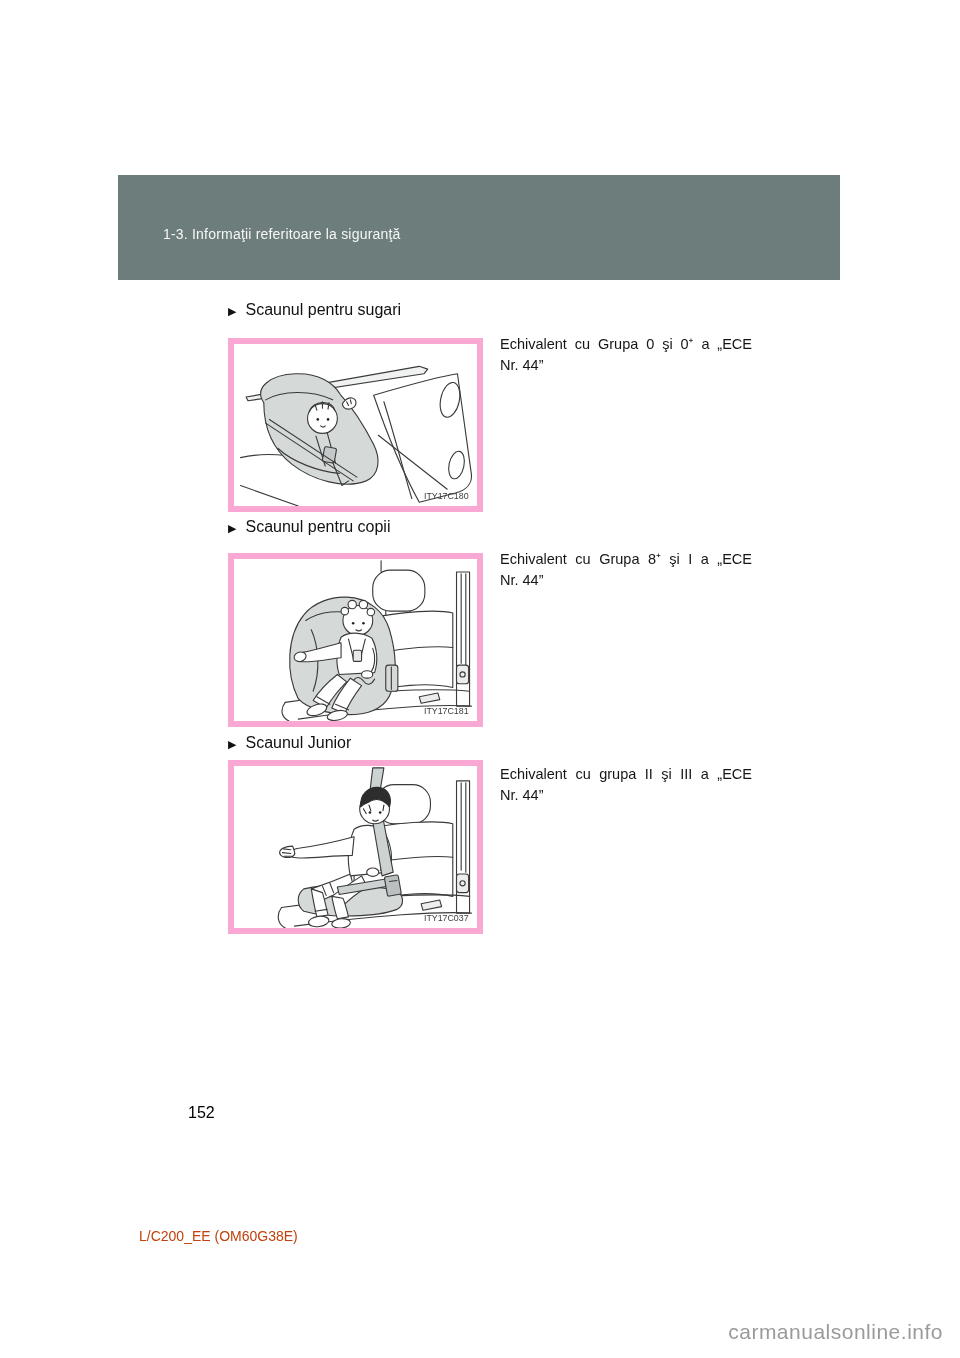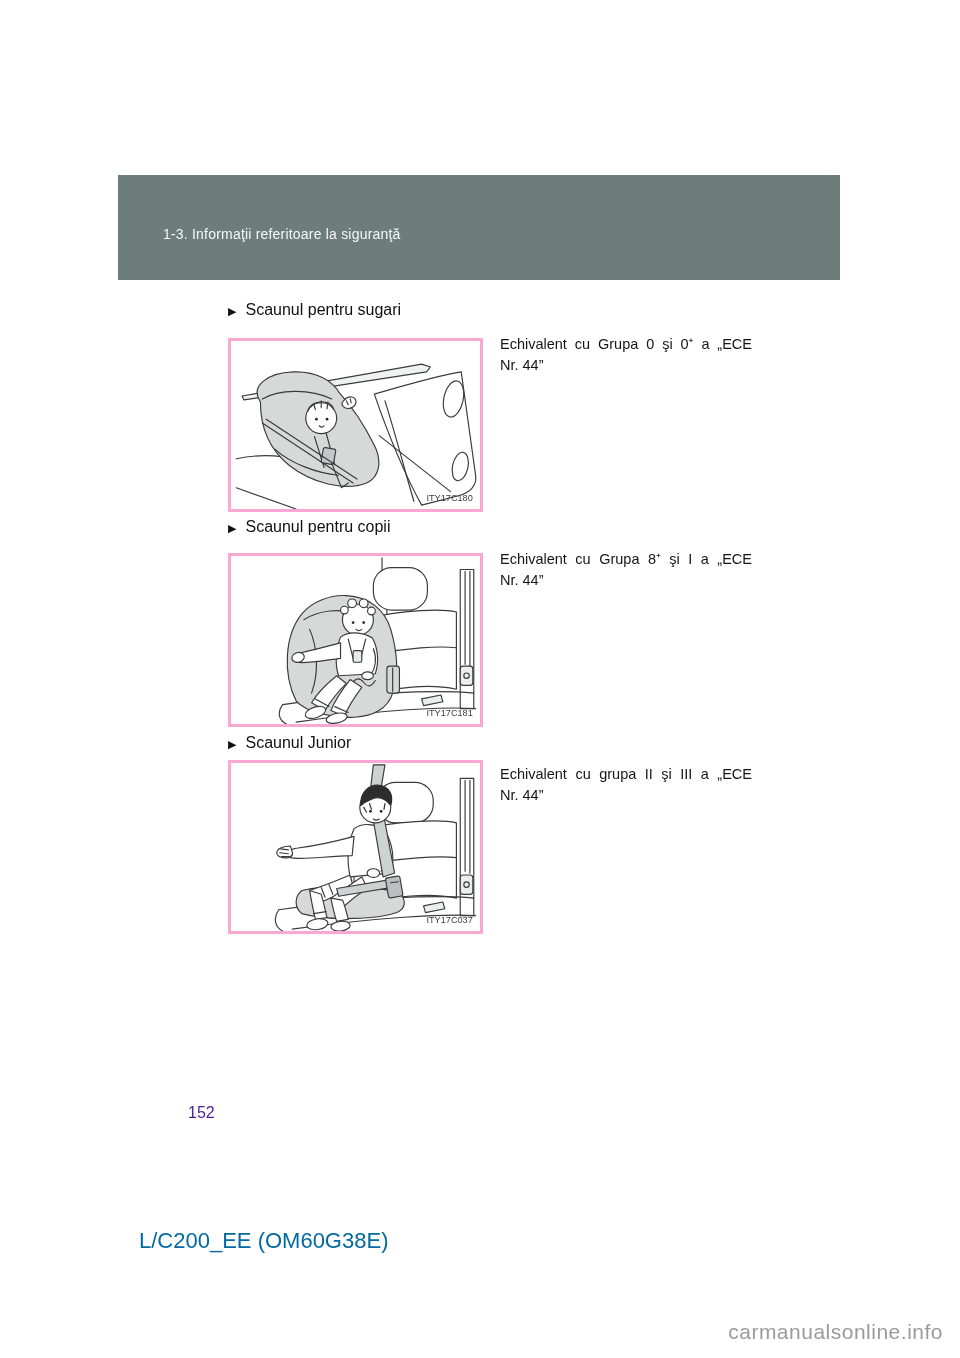--- a/index.html
+++ b/index.html
@@ -9,31 +9,31 @@
   .band{position:absolute;left:118px;top:175px;width:722px;height:105px;
         display:flex;align-items:center;}
   .band .crumb{font-size:14px;letter-spacing:.2px;padding-left:45px;padding-top:13px;}
 
   .sec-title{position:absolute;left:228px;display:flex;align-items:center;gap:9px;
              font-size:16px;color:#111;}
   .sec-title .marker{font-size:11px;line-height:1;transform:translateY(.5px);color:#111;}
   .t0{top:301px}.t1{top:518px}.t2{top:734px}
 
   .imgbox{position:absolute;left:228px;width:255px;height:174px;margin:0;
-          border:3px solid #f9a8d4;background:#fff;box-sizing:border-box;}
+          border:6px solid #f9a8d4;background:#fff;box-sizing:border-box;}
   .b0{top:338px}.b1{top:553px}.b2{top:760px}
   .imgbox svg{display:block;width:100%;height:100%;}
   .imgbox text{font-family:"Liberation Sans",sans-serif;font-size:9.5px;fill:#3c3c3c;}
 
   .caption{position:absolute;left:500px;width:252px;font-size:14.5px;line-height:21px;color:#161616;}
   .caption .jline{text-align:justify;text-align-last:justify;}
   .c0{top:334px}.c1{top:549px}.c2{top:764px}
 
-  .page-number{position:absolute;left:188px;top:1104px;font-size:16px;color:#4c1d95;}
-  .footer-code{position:absolute;left:139px;top:1228px;font-size:22px;color:#0369a1;}
+  .page-number{position:absolute;left:188px;top:1104px;font-size:16px;color:#000000;}
+  .footer-code{position:absolute;left:139px;top:1228px;font-size:14px;color:#c2410c;}
   .watermark{position:absolute;right:17px;top:1320px;font-size:21px;color:#9a9a9a;letter-spacing:.5px;}
 </style>
 </head>
 <body>
 
 <div id="page">
 
   <div class="band" style="background: rgb(109, 125, 123);">
     <span class="crumb" style="color: rgb(246, 247, 247);">1-3. Informaţii referitoare la siguranţă</span>
   </div>

